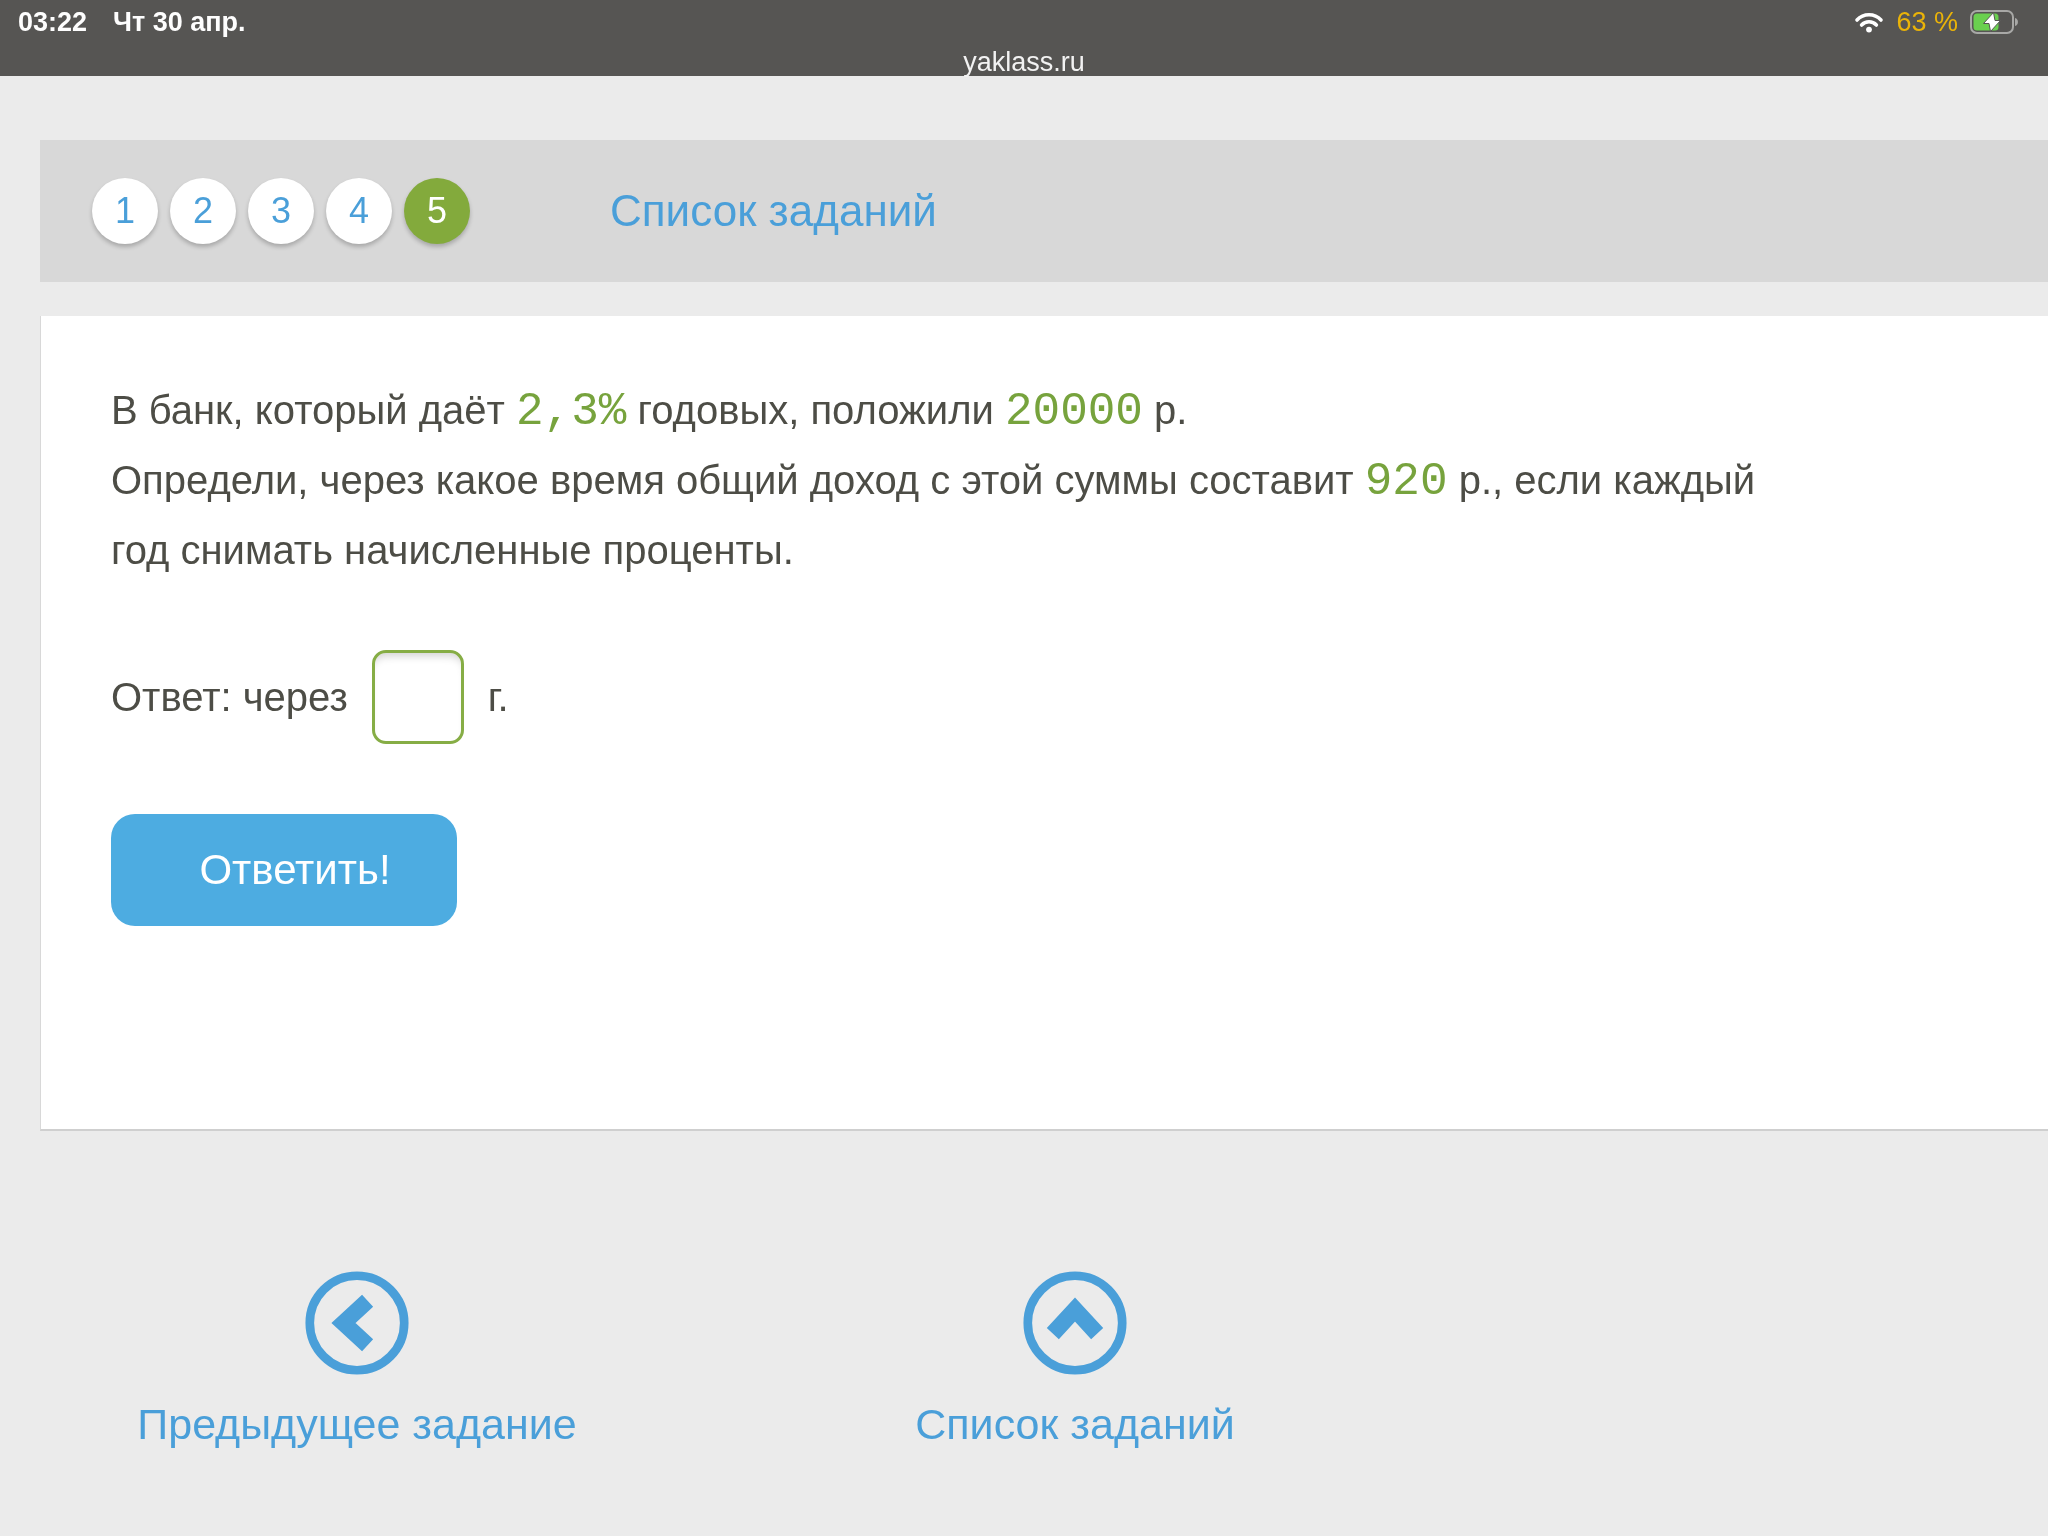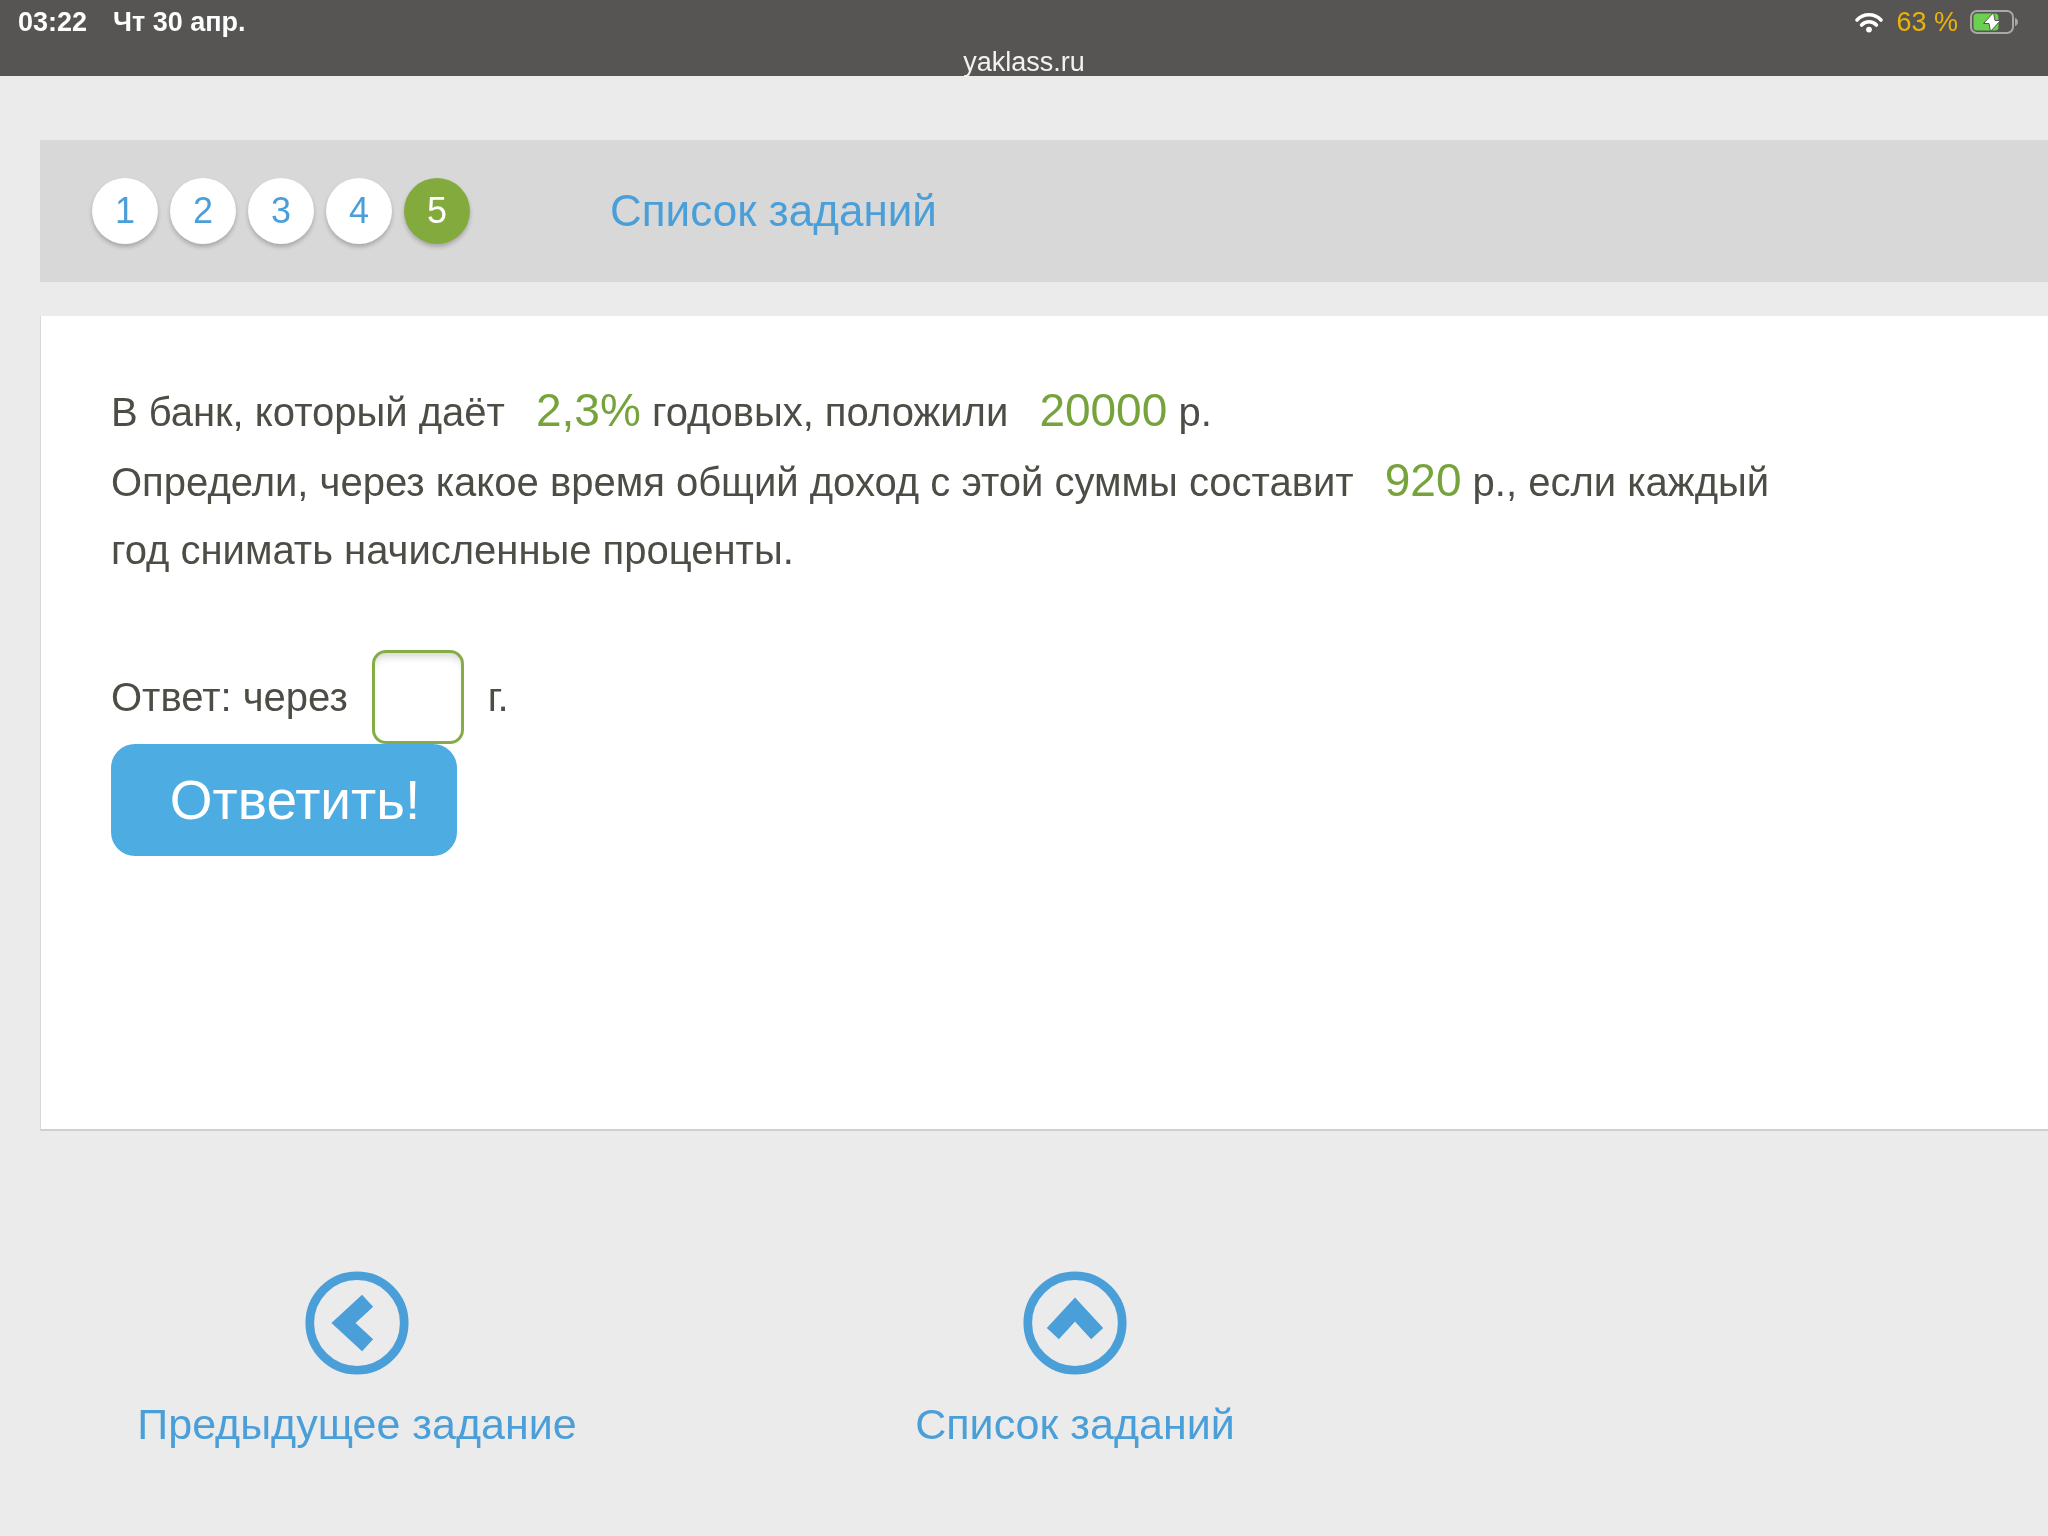--- a/index.html
+++ b/index.html
@@ -24,27 +24,27 @@
   .step.active{background:#83aa3c;color:#fff;}
   .stepper-link{margin-left:128px;font-size:44px;color:#4a9fd9;text-decoration:none;cursor:pointer;}
 
   
   .card{position:absolute;top:316px;left:40px;right:0;height:815px;background:#fff;
         border-left:1px solid #d8d8d8;border-bottom:2px solid #cfcfcf;box-sizing:border-box;}
   .card-header{height:142px;background:#83aa3c;color:#fff;display:flex;align-items:center;
                justify-content:space-between;padding:0 8px 0 70px;font-size:56px;}
   .card-body{padding:60px 10px 0 70px;color:#4d4d46;font-size:40px;}
   .task-line{line-height:68px;margin:0;}
-  .math{font-family:Liberation Sans, sans-serif;color:#77a33d;font-size:46px;margin-left:20px;}
+  .math{font-family:Liberation Mono, monospace;color:#77a33d;font-size:46px;}
   .answer-row{margin-top:66px;display:flex;align-items:center;gap:24px;}
   .answer-input{width:82px;height:86px;border:3px solid #86ad45;border-radius:14px;background:#fff;
                 box-shadow:inset 0 8px 9px -5px rgba(0,0,0,0.18);font-size:40px;text-align:center;
                 color:#4d4d46;outline:none;font-family:inherit;}
-  .submit{width:346px;height:112px;background:#4dace1;border:none;border-radius:24px;
-          color:#fff;font-size:55px;font-family:inherit;cursor:pointer;padding-left:28px;}
+  .submit{margin-top:70px;width:346px;height:112px;background:#4dace1;border:none;border-radius:24px;
+          color:#fff;font-size:42px;font-family:inherit;cursor:pointer;padding-left:28px;}
 
   
   .nav-group{position:absolute;top:1270px;width:480px;text-align:center;cursor:pointer;}
   .nav-prev{left:117px;}
   .nav-list{left:835px;}
   .nav-circle{display:inline-block;width:106px;height:106px;}
   .nav-label{display:block;margin-top:20px;font-size:43px;color:#4a9fd9;text-decoration:none;}
 </style>
 </head>
 <body>

